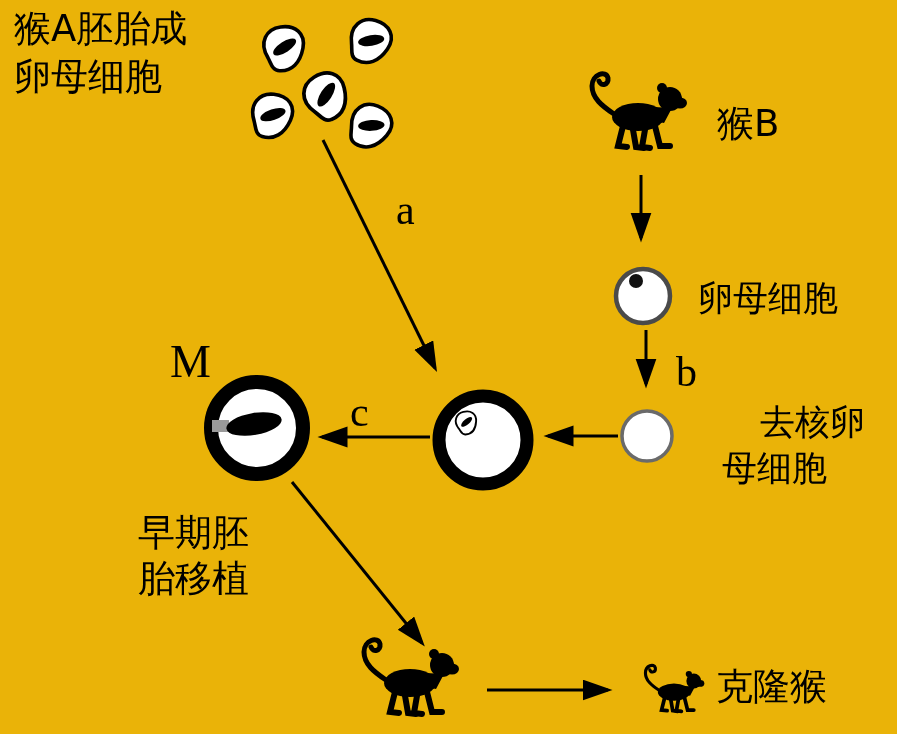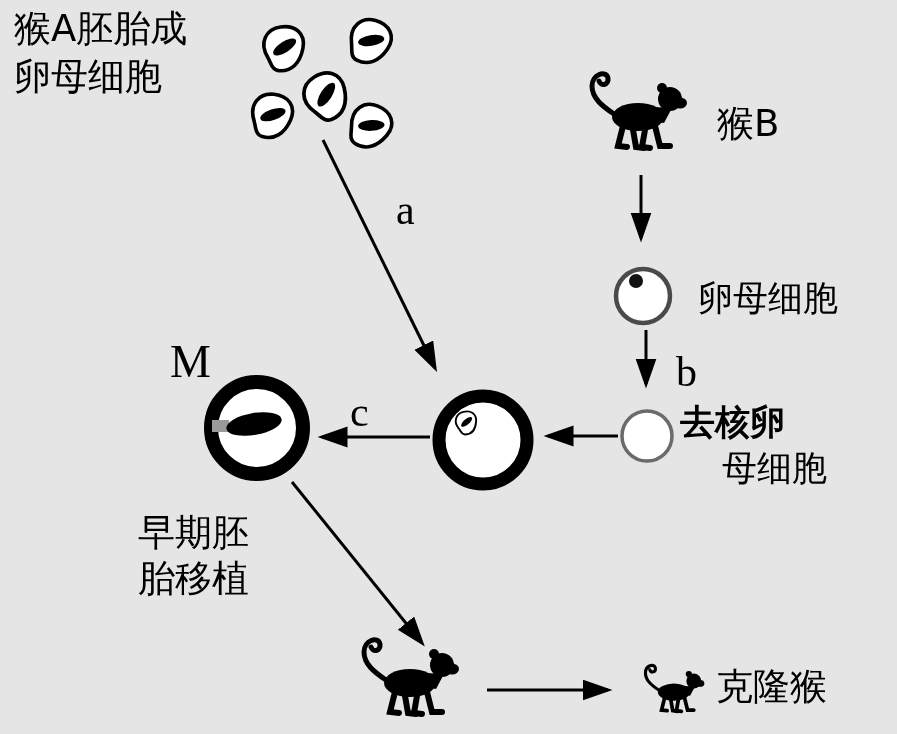--- a/index.html
+++ b/index.html
@@ -1,19 +1,19 @@
 <!DOCTYPE html>
 <html><head>
 <meta charset="utf-8">
 <style>
   html,body{margin:0;padding:0;background:#ffffff;}
   .canvas{
     position:relative;
     width:897px;height:734px;
-    background:#e5e5e5;
+    background:#eab308;
     overflow:hidden;
     font-family:"DejaVu Sans",sans-serif;
   }
   .gfx{position:absolute;left:0;top:0;}
   .label{
     position:absolute;
     color:#000;
     font-size:37px;
     line-height:1.15;
     white-space:nowrap;
@@ -103,21 +103,21 @@
   <div class="label" style="left:14px;top:56px;">卵母细胞</div>
 
   <div class="label letter" style="left:396px;top:186px;">a</div>
 
   <div class="label" style="left:717px;top:103px;">猴B</div>
 
   <div class="label" style="left:698px;top:278px;font-size:35px;">卵母细胞</div>
 
   <div class="label letter" style="left:676px;top:348px;">b</div>
 
-  <div class="label" style="left:680px;top:402px;font-size:35px;font-weight:bold;">去核卵</div>
+  <div class="label" style="left:760px;top:402px;font-size:35px;">去核卵</div>
   <div class="label" style="left:722px;top:448px;font-size:35px;">母细胞</div>
 
   <div class="label letter" style="left:170px;top:336px;font-size:46px;">M</div>
 
   <div class="label letter" style="left:350px;top:388px;">c</div>
 
   <div class="label" style="left:138px;top:558px;">胎移植</div>
   <div class="label" style="left:138px;top:512px;">早期胚</div>
 
 

